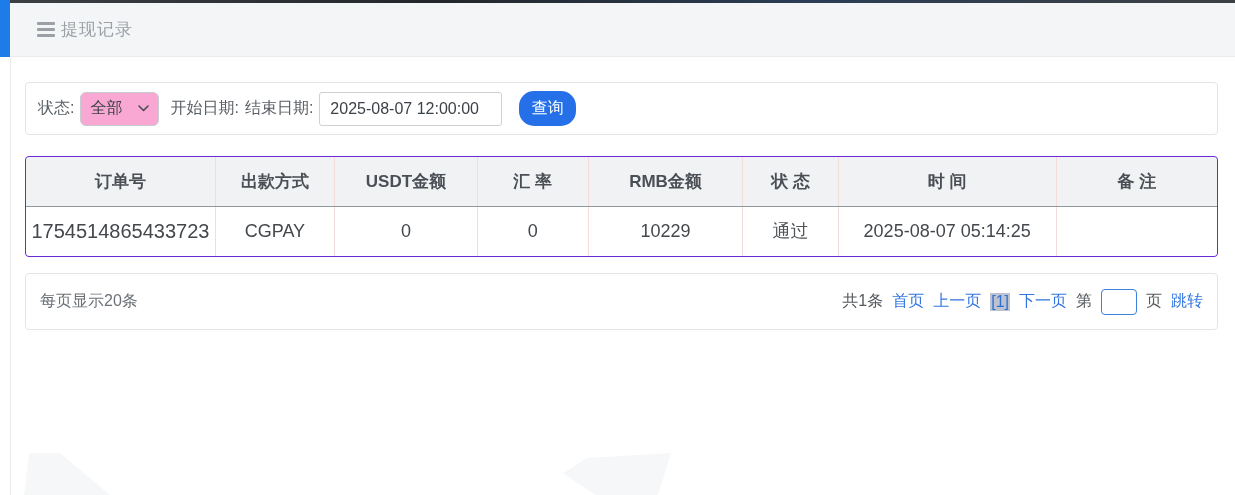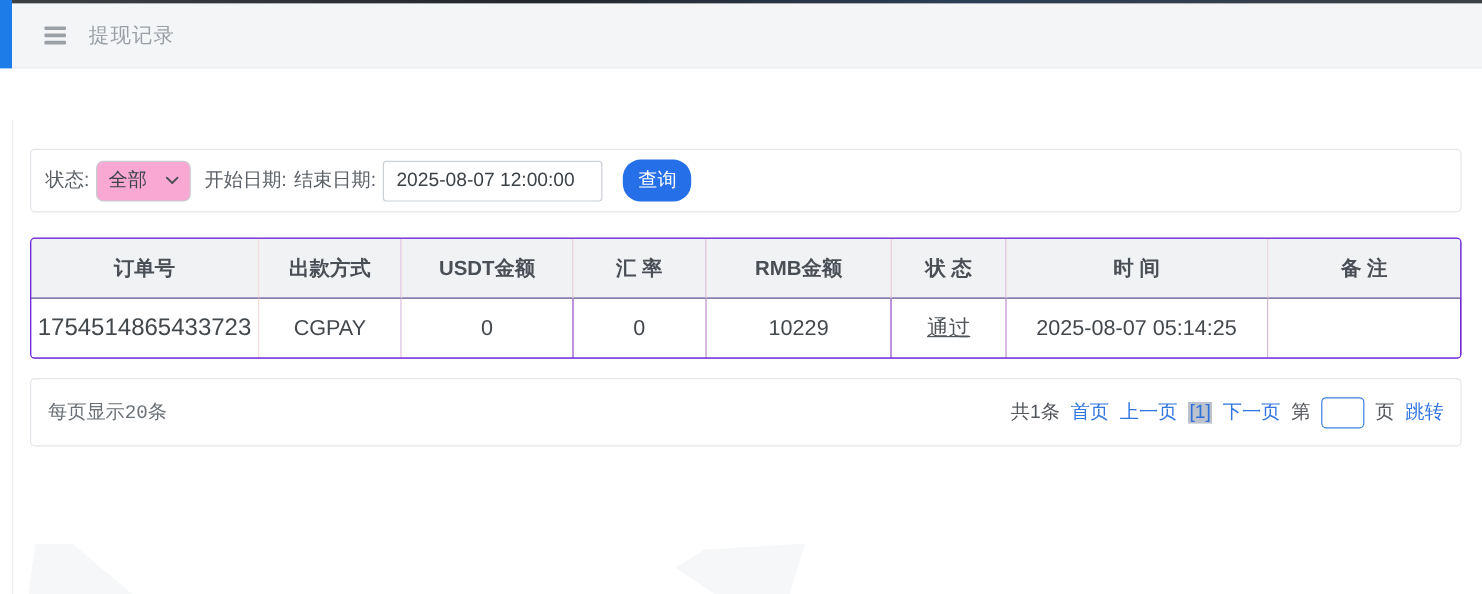--- a/index.html
+++ b/index.html
@@ -7,24 +7,24 @@
     font-family:"Liberation Sans", sans-serif; overflow:hidden; position:relative; }
 
   .top-line { position:absolute; left:10px; top:0; right:0; height:3px;
     background:linear-gradient(90deg,#3c4043 0%,#23272b 35%,#2b3d55 65%,#3c4043 100%); }
   .brand-strip { position:absolute; left:0; top:0; width:10px; height:57px; background:#1e7ce9; }
 
   .topbar { position:absolute; left:10px; top:3px; right:0; height:54px; background:#f4f5f7;
     border-bottom:1px solid #e9ebee; display:flex; align-items:center; padding-left:27px; }
   .menu-icon { width:18px; display:flex; flex-direction:column; gap:3px; cursor:pointer; }
   .menu-icon i { display:block; height:3px; background:#9aa0a6; border-radius:1px; }
-  .topbar-title { margin-left:19px; font-size:17px; color:#9aa0a6; letter-spacing:1px; }
+  .topbar-title { margin-left:6px; font-size:17px; color:#9aa0a6; letter-spacing:1px; }
 
   .content { position:absolute; left:10px; top:58px; right:0; bottom:0;
-    border-left:1px solid #e8eaec; padding:24px 17px 0 14px;margin-top:42px; }
+    border-left:1px solid #e8eaec; padding:24px 17px 0 14px; }
 
   .filter-panel { height:53px; border:1px solid #e2e5e9; border-radius:4px;
     display:flex; align-items:center; padding:0 12px; margin-bottom:21px; gap:6px; }
   .filter-label { font-size:16px; color:#5a6066; white-space:nowrap; }
   .select-box { width:79px; height:34px; border:1px solid #c6ccd2; border-radius:6px;
     display:flex; align-items:center; justify-content:space-between; padding:0 9px;
     color:#3c4247; font-size:16px; background:#f9a8d4; cursor:pointer; margin-right:5px; }
   .date-input { width:183px; height:34px; border:1px solid #ccd1d6; border-radius:3px;
     font-size:16px; color:#3c4247; padding:0 10px; font-family:inherit; }
   .query-button { width:57px; height:35px; background:#2570e8; color:#fff; border:none;
@@ -32,25 +32,25 @@
 
   .table-panel { border:1px solid #6d28d9; border-radius:4px; overflow:hidden; margin-bottom:16px; background:#6d28d9; }
   table { width:100%; border-collapse:collapse; table-layout:fixed; }
   th { height:49px; background:#f1f2f4; font-size:17px; font-weight:bold; color:#4a4f55;
     border-bottom:1px solid #8f969c; border-right:1px solid #f2dcdc; text-align:center; }
   th:last-child { border-right:none; }
   td { height:50px; font-size:18px; color:#43484d; text-align:center;
     border-right:1px solid #f2dcdc; background:#fff; overflow:hidden; white-space:nowrap; }
   td:last-child { border-right:none; }
   td.order-no { font-size:20px; padding:0; }
-  .status-link { color:#50555a; text-decoration:underline; cursor:pointer; }
+  .status-link { color:#50555a; cursor:pointer; }
 
   .pagination-panel { border:1px solid #e2e5e9; border-radius:4px; height:57px;
     display:flex; align-items:center; justify-content:space-between; padding:0 14px; }
-  .per-page { font-size:16px; color:#6b7177;font-family:Liberation Mono, monospace; }
+  .per-page { font-size:16px; color:#6b7177; }
   .pager { display:flex; align-items:center; gap:9px; font-size:16px; }
   .pager-total { color:#54585d; }
   .pager-link { color:#3277e0; cursor:pointer; white-space:nowrap; }
   .pager-current { color:#2e6fd8; background:#bcc3ce; padding:0 1px; cursor:pointer; }
   .pager-text { color:#54585d; }
   .page-jump-input { width:36px; height:26px; border:1px solid #3b82dd; border-radius:4px;
     font-size:14px; text-align:center; font-family:inherit; }
 
   .watermark { position:absolute; background:#f6f7f8; }
   .wm-left { left:24px; bottom:0; width:86px; height:42px;

